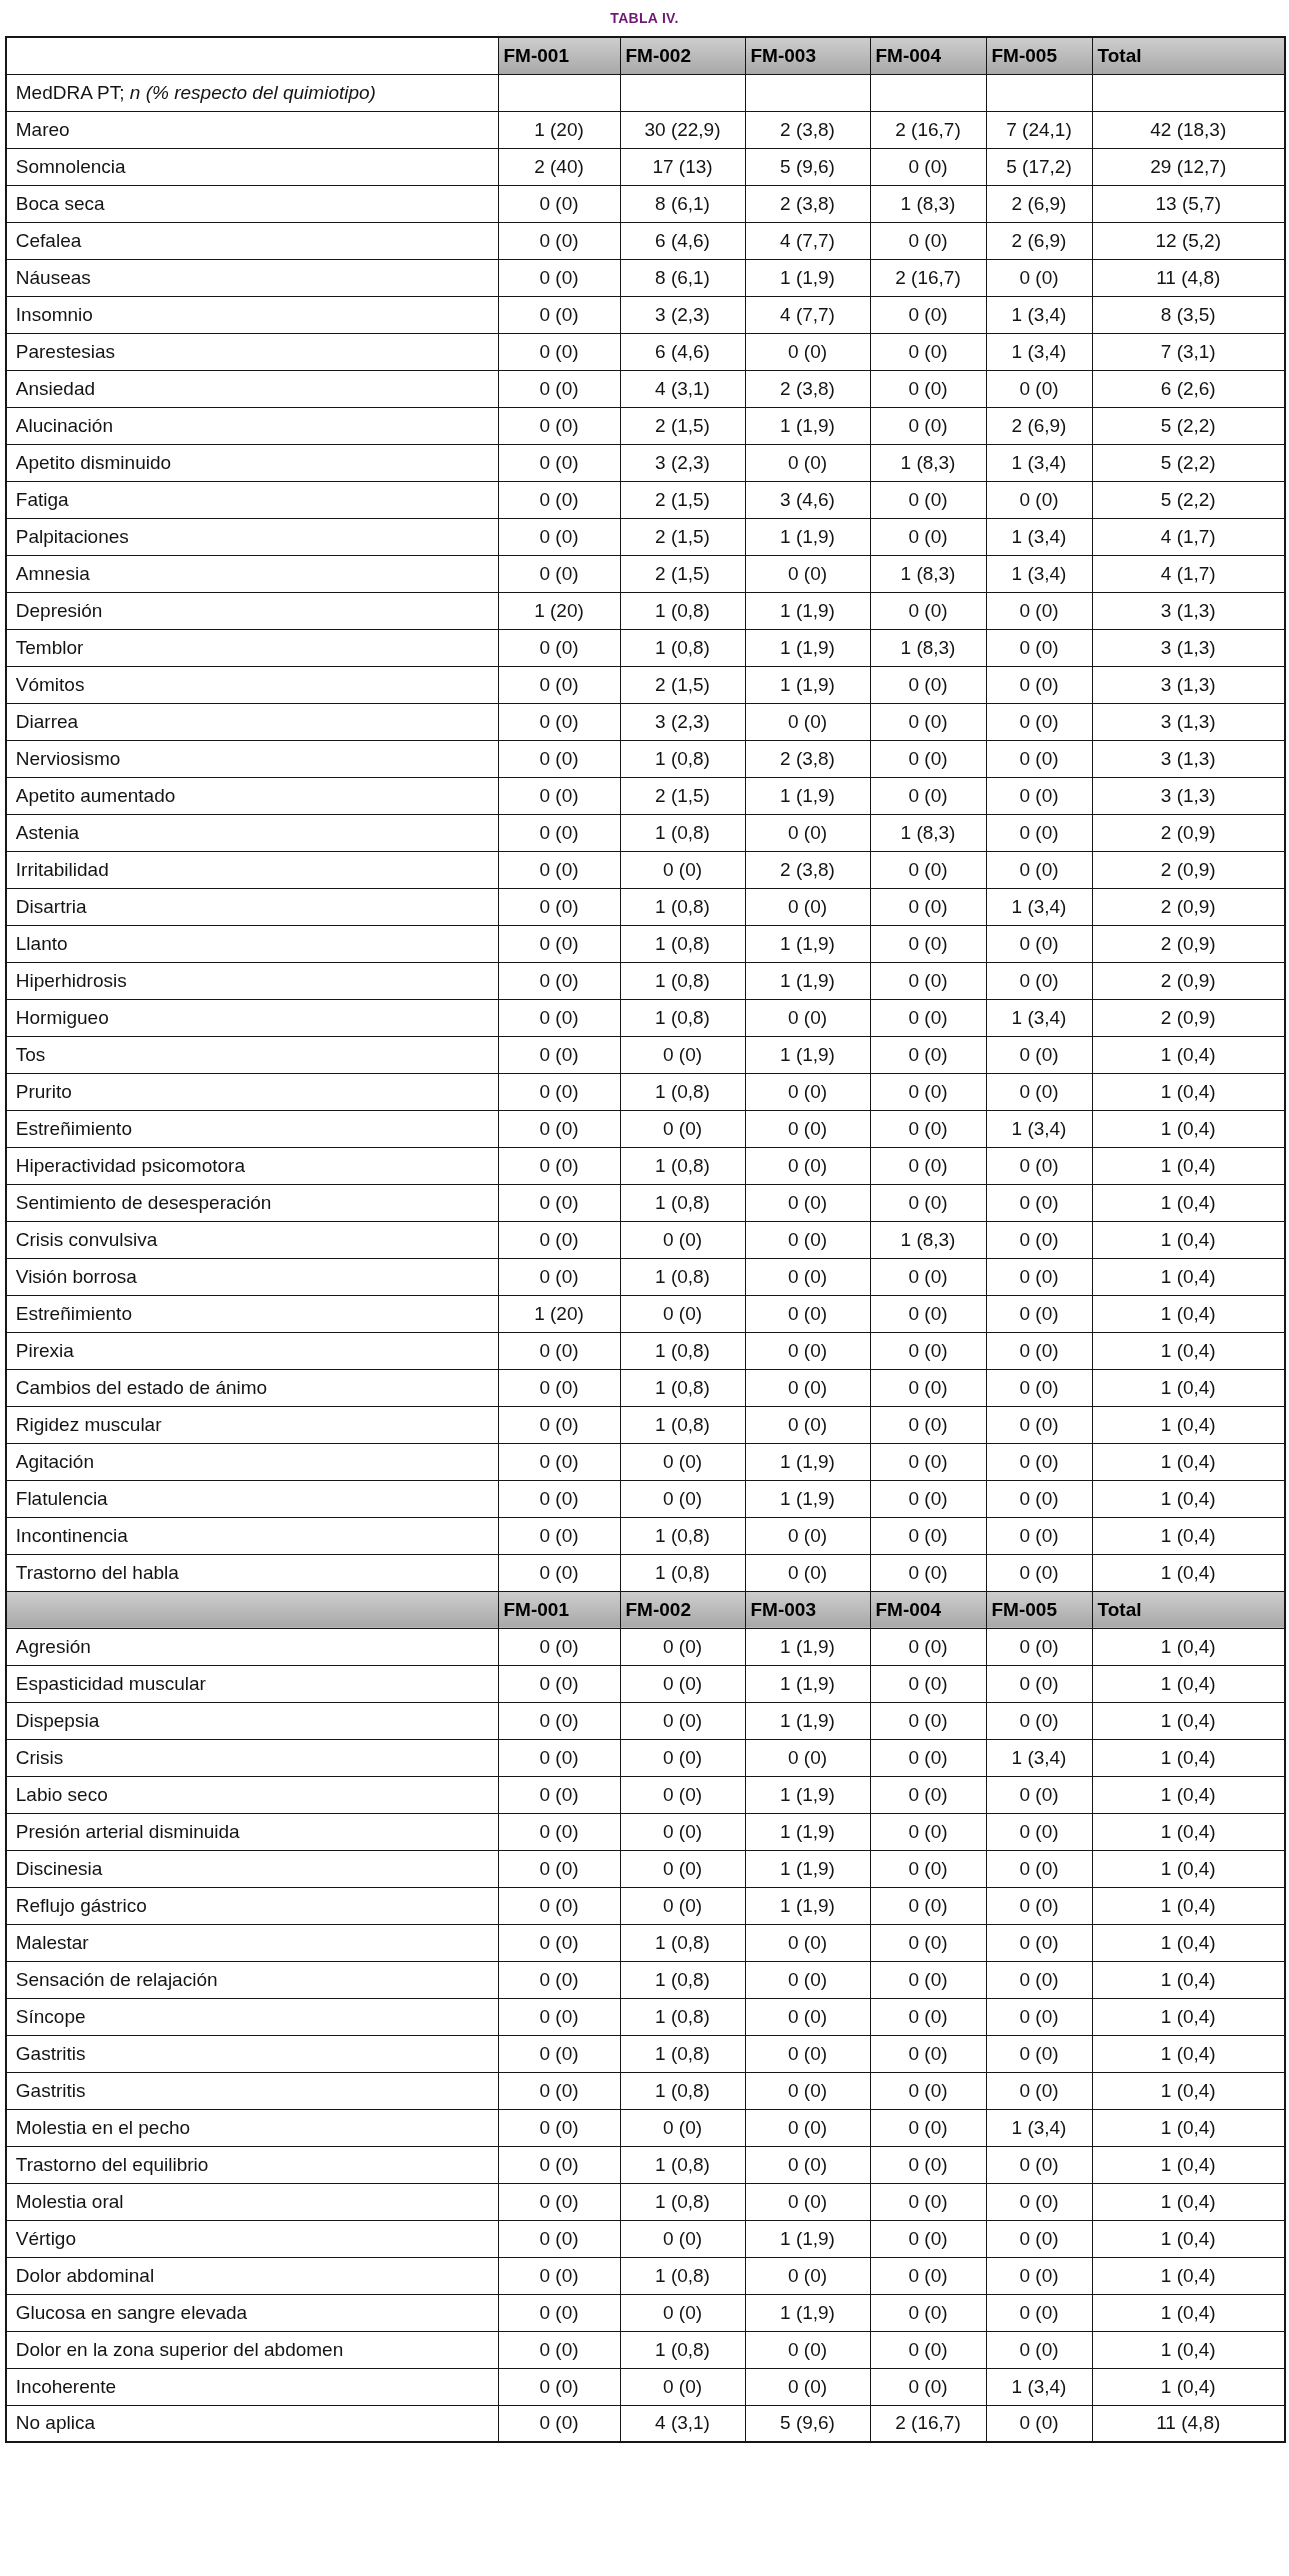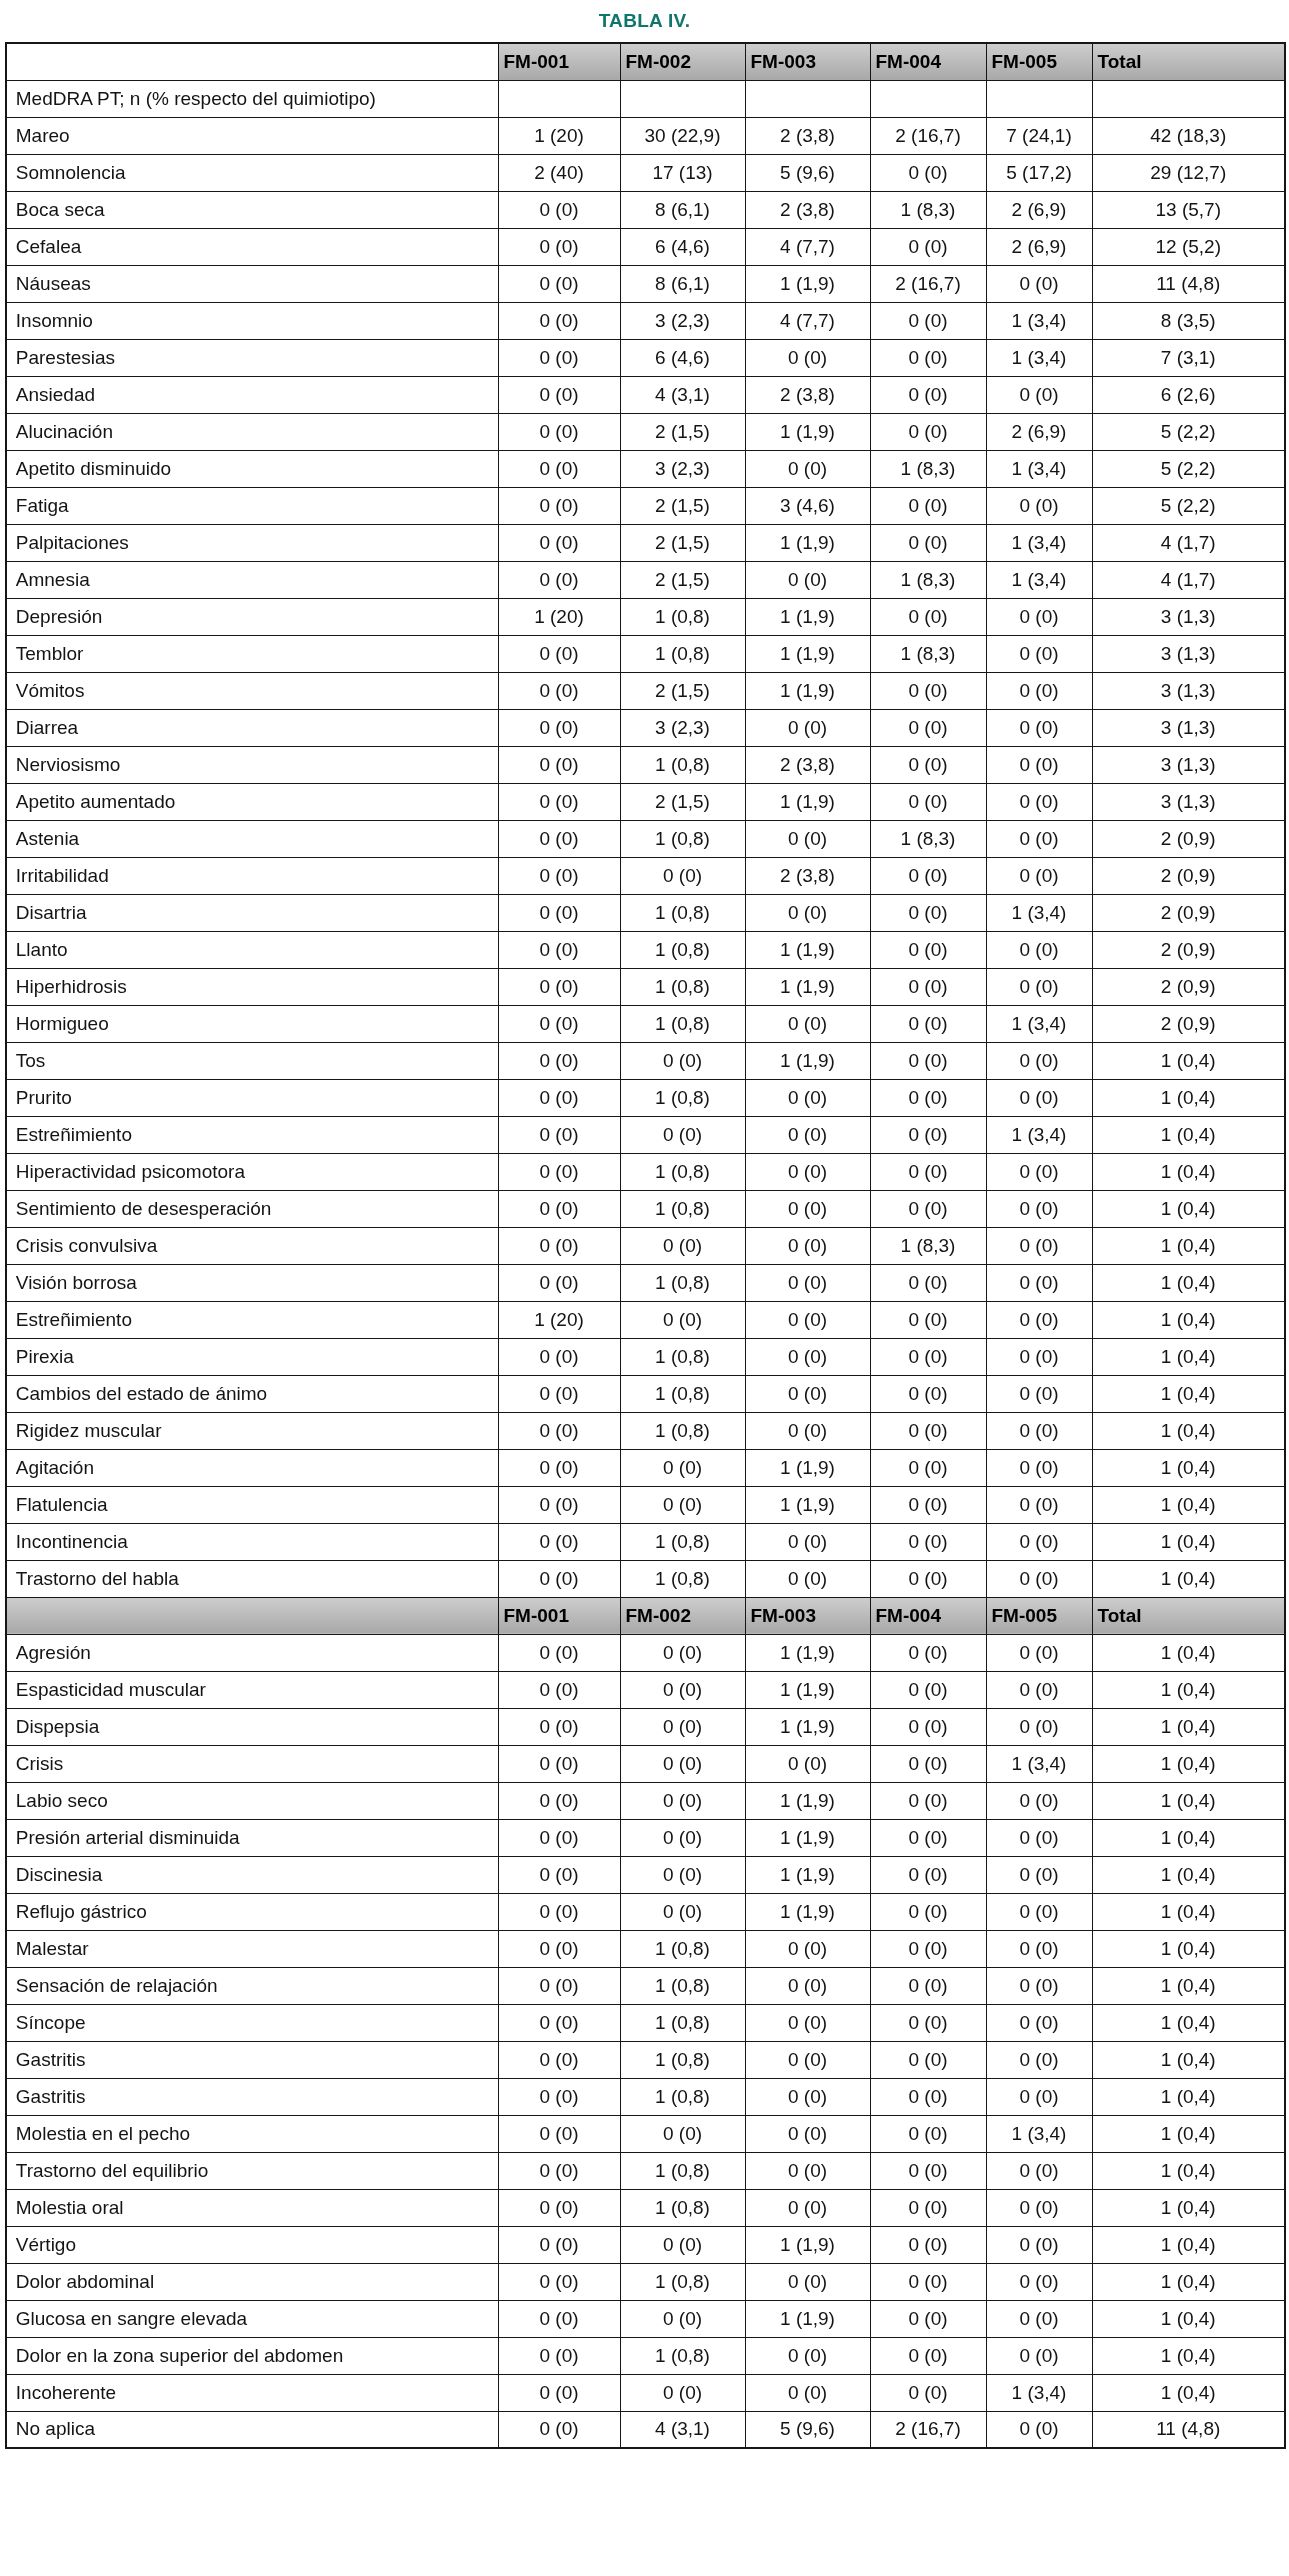--- a/index.html
+++ b/index.html
@@ -2,22 +2,22 @@
 <html style="font-size:10px"><head>
 <meta charset="utf-8">
 <style>
   * { box-sizing: border-box; }
   html, body { margin: 0; padding: 0; background: #ffffff; }
   body { font-family: "Liberation Sans", "DejaVu Sans", sans-serif; color: #111; }
   .page { width: 1289px; padding: 7.5px 5px 6.3px 5px; }
   .table-title {
     text-align: center;
     font-weight: bold;
-    font-size: 19px;
-    color: #0f766e;
+    font-size: 14px;
+    color: #701a75;
     letter-spacing: 0.3px;
     padding: 2.5px 0 10px 0;
   }
   table.data-table {
     border-collapse: collapse;
     table-layout: fixed;
     width: 1279px;
     margin: 0 auto;
     border: 2.5px solid #161616;
   }
@@ -32,21 +32,21 @@
   }
   th {
     background: linear-gradient(180deg, #cdcdcd 0%, #a8a8a8 100%);
     font-weight: bold;
     color: #000;
     text-align: left;
   }
   th.corner-white { background: #ffffff; }
   td.label-cell { text-align: left; padding-left: 8.8px; color: #141414; }
   td.value-cell { text-align: center; color: #141414; }
-  .italic { }
+  .italic { font-style: italic; }
 </style>
 </head>
 <body>
 
 <div class="page">
   <div class="table-title">TABLA IV.</div>
   <table class="data-table">
     <colgroup>
       <col style="width:492px">
       <col style="width:122px">

